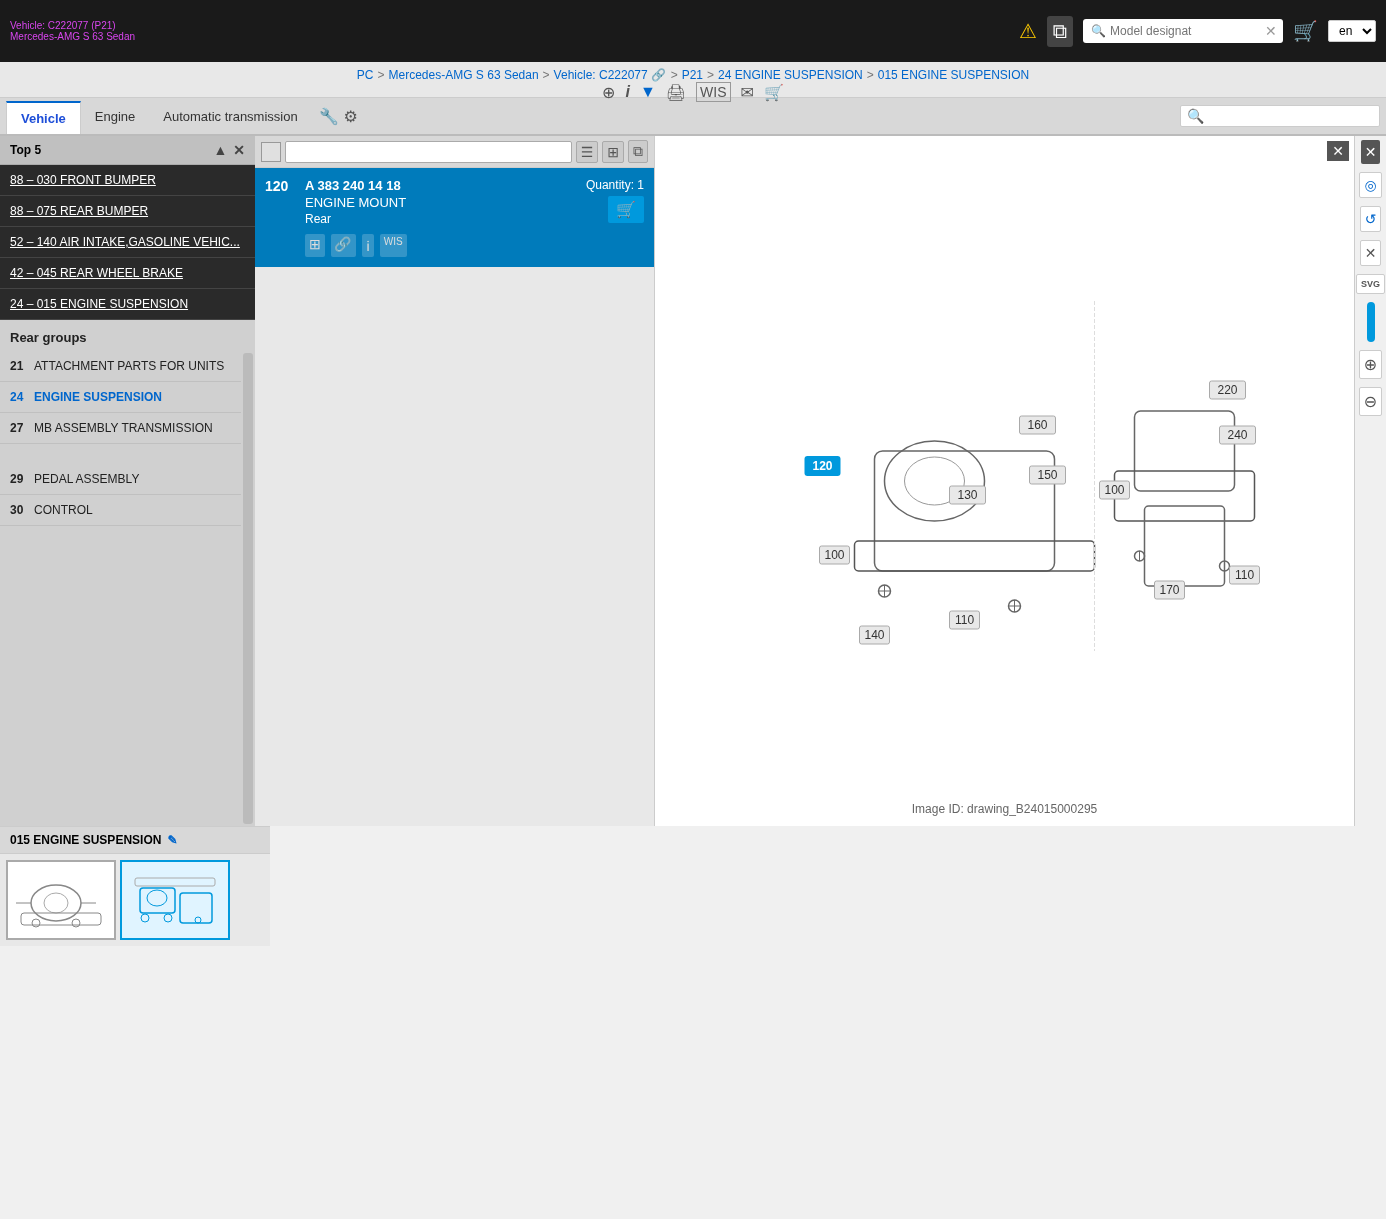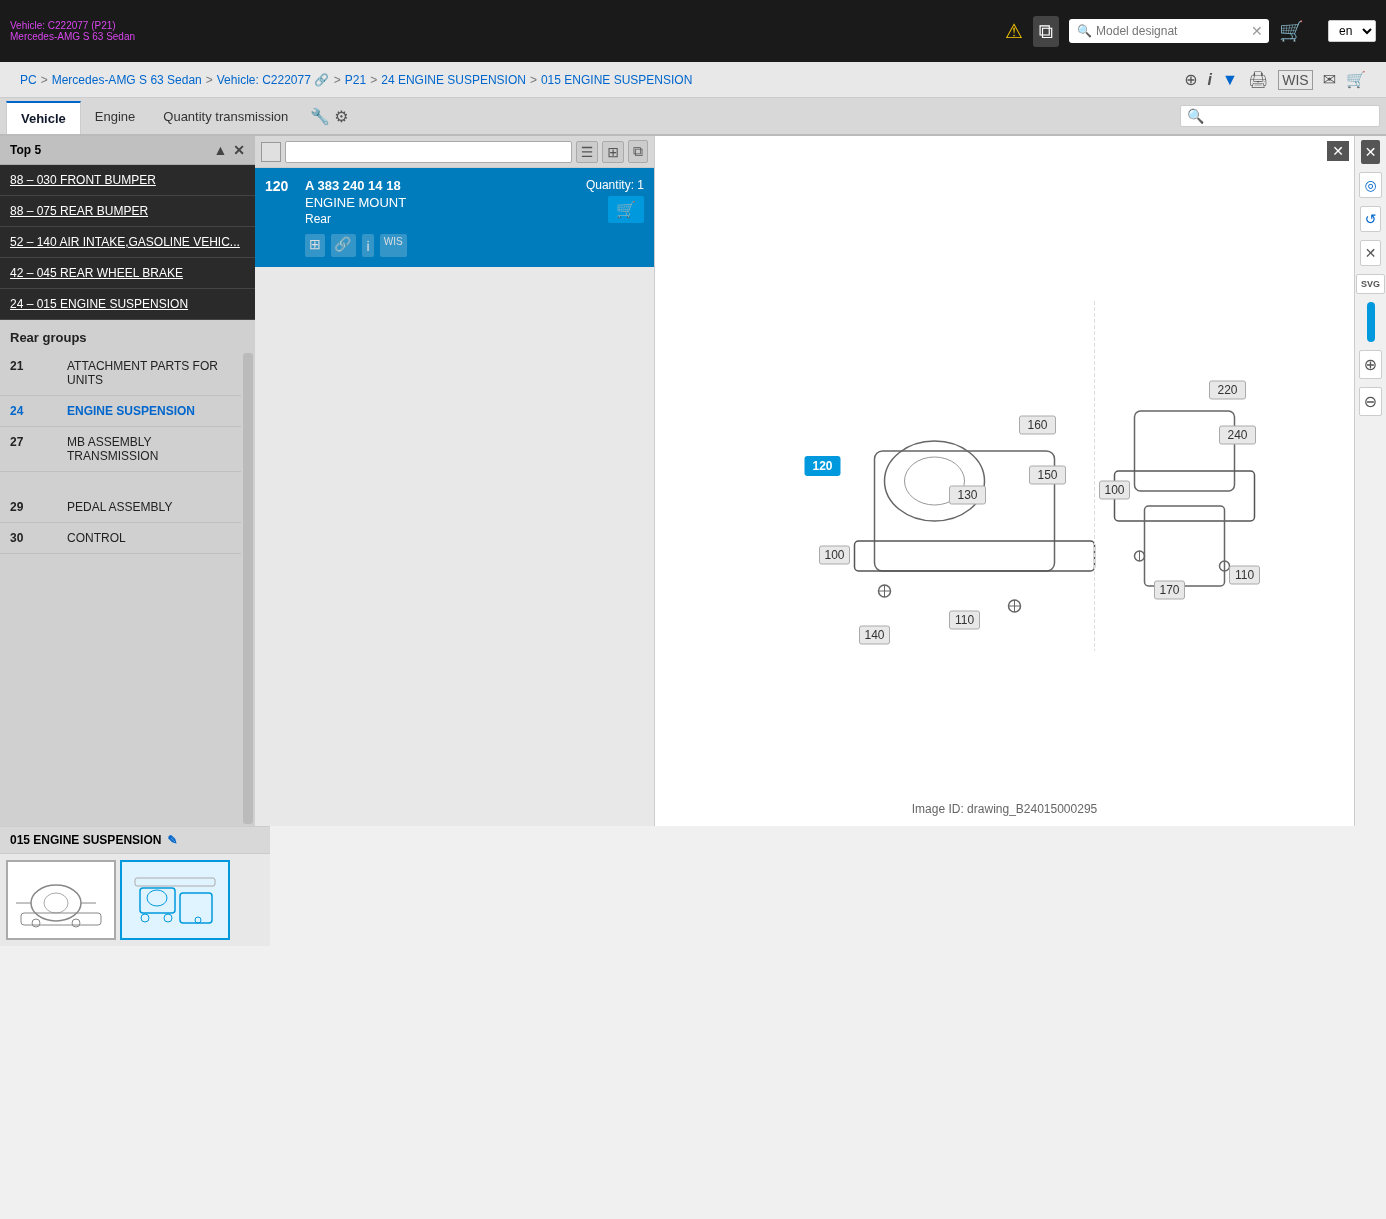--- a/index.html
+++ b/index.html
@@ -6,52 +6,52 @@
     body { background: #f0f0f0; overflow-x: hidden; }
 
     
     .header { background: #1a1a1a; color: white; display: flex; align-items: center; justify-content: space-between; padding: 6px 10px; height: 62px; }
     .header-left { display: flex; flex-direction: column; }
     .header-left span { font-size: 10px; color: #d946ef; }
     .header-icons { display: flex; align-items: center; gap: 10px; }
     .search-box-header { display: flex; align-items: center; background: white; border: none; padding: 4px 8px; border-radius: 3px; width: 200px; }
     .search-box-header input { border: none; outline: none; font-size: 12px; width: 160px; color: #4c1d95; }
     .search-box-header .clear-x { color: #999; cursor: pointer; font-size: 14px; }
-    .lang-selector { background: white; color: black; border: 1px solid #ccc; padding: 2px 6px; font-size: 12px; cursor: pointer; border-radius: 2px; margin-left: 14px; }
+    .lang-selector { background: white; color: black; border: 1px solid #ccc; padding: 2px 6px; font-size: 12px; cursor: pointer; border-radius: 2px; }
     .cart-icon { font-size: 20px; color: white; cursor: pointer; }
     .warning-icon { font-size: 20px; color: #ffcc00; cursor: pointer; }
     .copy-icon { font-size: 20px; color: white; cursor: pointer; background: #444; padding: 4px 6px; border-radius: 3px; }
 
     
-    .breadcrumb { background: #e8e8e8; padding: 6px 20px; display: flex; align-items: center; justify-content: space-between; border-bottom: 1px solid #ccc; height: 36px; }
+    .breadcrumb { background: #e8e8e8; padding: 6px 26px; display: flex; align-items: center; justify-content: space-between; border-bottom: 1px solid #ccc; height: 36px; flex-direction: column; }
     .breadcrumb-left { display: flex; align-items: center; gap: 4px; color: #555; font-size: 12px; }
     .breadcrumb-left a { color: #0066cc; text-decoration: none; cursor: pointer; }
     .breadcrumb-left .sep { color: #777; }
     .breadcrumb-right { display: flex; align-items: center; gap: 10px; }
     .breadcrumb-right span { font-size: 16px; cursor: pointer; color: #555; }
 
     
     .tabs-bar { background: #d8d8d8; display: flex; align-items: center; padding: 0 6px; border-bottom: 2px solid #bbb; height: 38px; }
     .tab { padding: 8px 14px; cursor: pointer; font-size: 13px; color: #333; border: none; background: none; }
-    .tab.active { background: white; border-top: 2px solid #0066cc; border-left: 1px solid #ccc; border-right: 1px solid #ccc; margin-top: 2px; font-weight: bold; color: #0f172a; }
+    .tab.active { background: white; border-top: 2px solid #0066cc; border-left: 1px solid #ccc; border-right: 1px solid #ccc; margin-top: 2px; font-weight: bold; color: #1d4ed8; }
     .right-search { display: flex; align-items: center; margin-left: 20px; background: white; border: 1px solid #ccc; padding: 2px 6px; border-radius: 2px; width: 200px; }
     .right-search input { border: none; outline: none; width: 160px; font-size: 12px; }
 
     
     .sidebar { width: 255px; background: #d0d0d0; flex-shrink: 0; display: flex; flex-direction: column; overflow: hidden; }
     .top5-header { background: #c0c0c0; display: flex; align-items: center; justify-content: space-between; padding: 6px 10px; font-weight: bold; font-size: 14px; border-bottom: 1px solid #aaa; }
     .top5-header-icons { display: flex; gap: 6px; }
     .top5-header-icon { cursor: pointer; font-size: 14px; color: #444; }
     .top5-list { background: #2a2a2a; color: white; text-decoration: underline; }
     .top5-item { padding: 8px 10px; border-bottom: 1px solid #444; cursor: pointer; font-size: 12px; }
     .main-groups-header { padding: 10px 10px 6px; font-weight: bold; font-size: 13px; color: #222; background: #d0d0d0; }
     .group-item { display: flex; align-items: flex-start; padding: 8px 10px; border-bottom: 1px solid #c0c0c0; cursor: pointer; font-size: 12px; color: #222; }
     .group-item.active { color: #0066cc; font-weight: bold; }
     .group-item .group-num { width: 24px; font-weight: bold; flex-shrink: 0; }
-    .group-item .group-name { flex: 1; margin-left: 33px; }
+    .group-item .group-name { flex: 1; }
     .sidebar-inner { display: flex; flex: 1; overflow: hidden; }
     .sidebar-content { flex: 1; overflow: hidden; display: flex; flex-direction: column; }
 
     
     .parts-panel { width: 400px; flex-shrink: 0; background: #e8e8e8; display: flex; flex-direction: column; border-right: 1px solid #ccc; }
     .parts-toolbar { display: flex; align-items: center; padding: 4px 6px; background: #d8d8d8; border-bottom: 1px solid #ccc; gap: 4px; }
     .parts-toolbar-icon { cursor: pointer; font-size: 14px; color: #555; background: #ccc; padding: 2px 4px; border-radius: 2px; border: 1px solid #aaa; }
     .parts-search { flex: 1; background: white; border: 1px solid #aaa; padding: 3px 6px; border-radius: 2px; font-size: 12px; }
     .part-row { background: #007bbb; color: white; padding: 10px 10px; display: flex; gap: 10px; }
     .part-num { font-size: 14px; font-weight: bold; min-width: 30px; }
@@ -131,21 +131,21 @@
     <span style="font-size:16px; color:#555; cursor:pointer;">🖨</span>
     <span style="font-size:14px; color:#555; cursor:pointer; border:1px solid #999; padding:1px 3px;">WIS</span>
     <span style="font-size:16px; color:#555; cursor:pointer;">✉</span>
     <span style="font-size:16px; color:#555; cursor:pointer;">🛒</span>
   </div>
 </div>
 
 <div class="tabs-bar">
   <button class="tab active">Vehicle</button>
   <button class="tab">Engine</button>
-  <button class="tab">Quantity transmission</button>
+  <button class="tab">Automatic transmission</button>
   <span style="margin-left:8px; font-size:16px; cursor:pointer; color:#555;">🔧</span>
   <span style="margin-left:4px; font-size:16px; cursor:pointer; color:#555;">⚙</span>
   <div class="right-search" style="margin-left:auto;">
     <span style="color:#999; font-size:14px;">🔍</span>
     <input type="text" style="border: none; outline: none; width: 150px; font-size: 12px;">
   </div>
 </div>
 
 <div style="display:flex; height: 690px; position:relative;">
 

